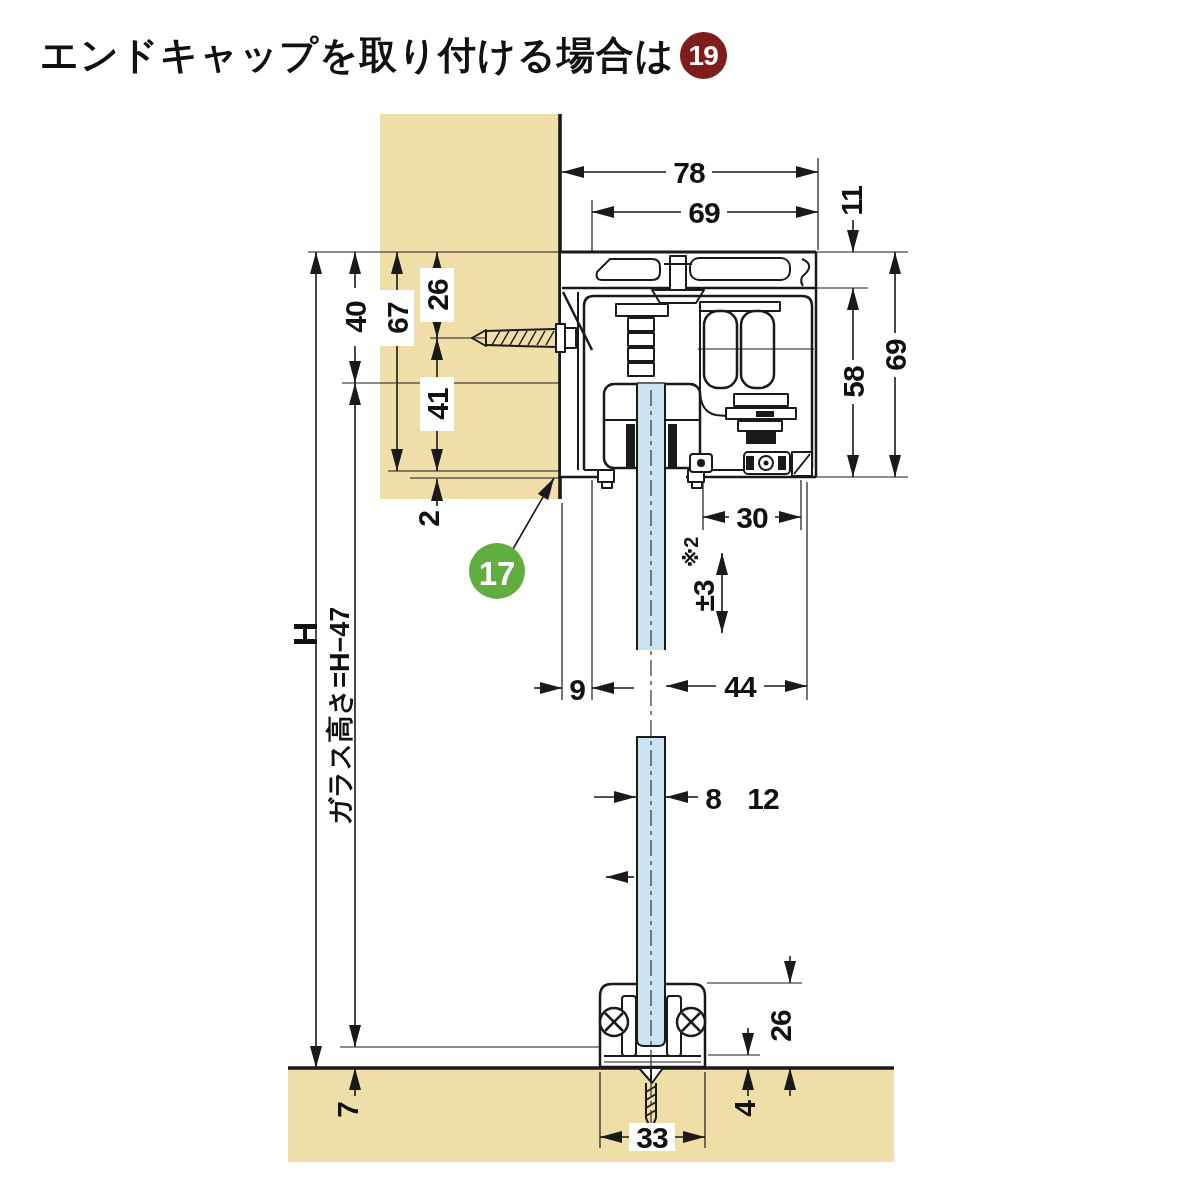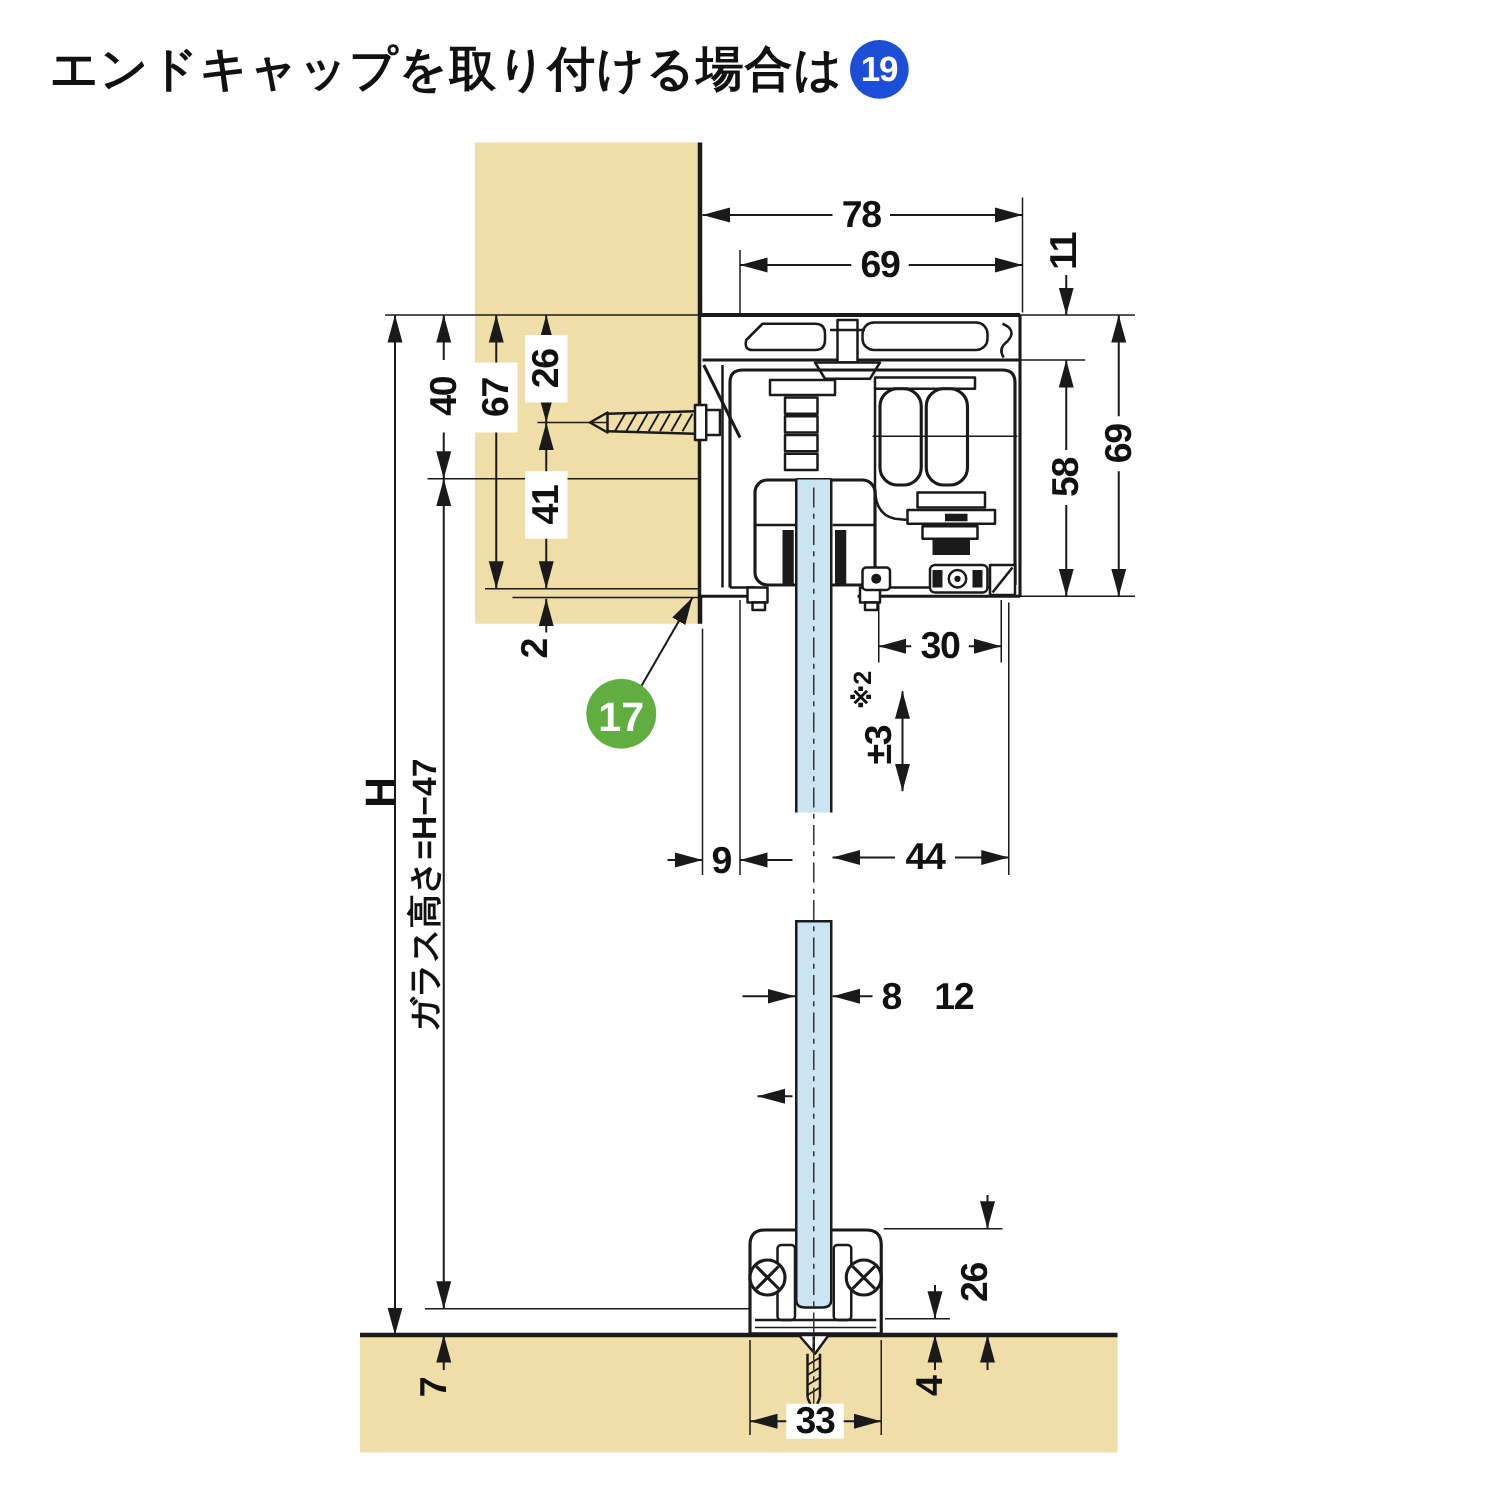--- a/index.html
+++ b/index.html
@@ -1,21 +1,21 @@
 <!DOCTYPE html>
 <html><head>
 <meta charset="utf-8">
 <style>
   html,body{margin:0;padding:0;background:#fff;}
   #stage{position:relative;width:1200px;height:1200px;background:#fff;overflow:hidden;
          font-family:"Liberation Sans","DejaVu Sans",sans-serif;}
   #stage svg{position:absolute;left:0;top:0;}
   .title{position:absolute;left:40px;top:30px;display:inline-flex;align-items:center;
          font-size:38px;font-weight:600;color:#111;letter-spacing:1px;white-space:nowrap;}
-  .badge{width:47px;height:47px;border-radius:50%;background:#1d4ed8;color:#fff;
+  .badge{width:47px;height:47px;border-radius:50%;background:#7f1d1d;color:#fff;
          display:inline-flex;align-items:center;justify-content:center;
          font-size:28px;font-weight:700;margin:0 5px;letter-spacing:-1px;}
   
   .ext{stroke:#1a1a1a;stroke-width:1.2;fill:none;}
   .dim{stroke:#1a1a1a;stroke-width:1.6;fill:none;}
   .o2{stroke:#1a1a1a;stroke-width:2;fill:none;stroke-linejoin:round;}
   .o25{stroke:#1a1a1a;stroke-width:2.5;fill:none;stroke-linejoin:round;}
   .o3{stroke:#1a1a1a;stroke-width:3.2;fill:none;}
   .w2{stroke:#1a1a1a;stroke-width:2;fill:#fff;stroke-linejoin:round;}
   .w25{stroke:#1a1a1a;stroke-width:2.5;fill:#fff;stroke-linejoin:round;}

